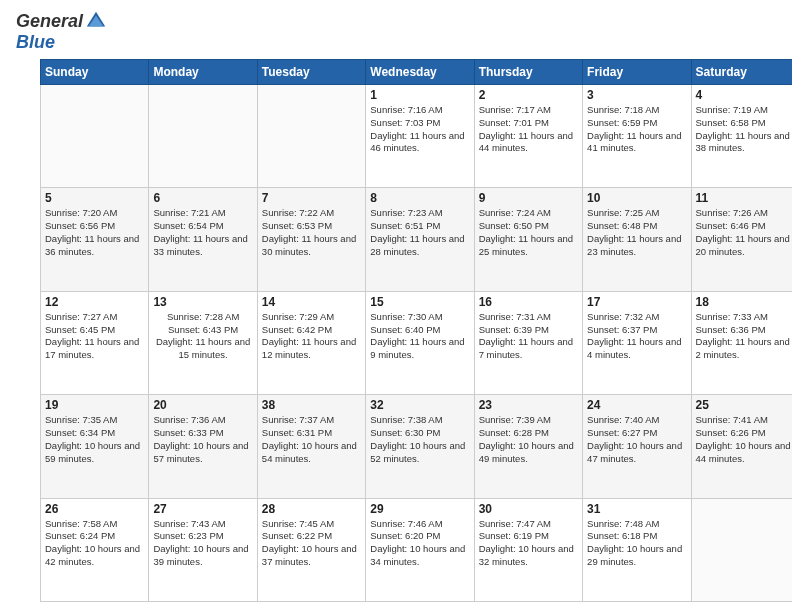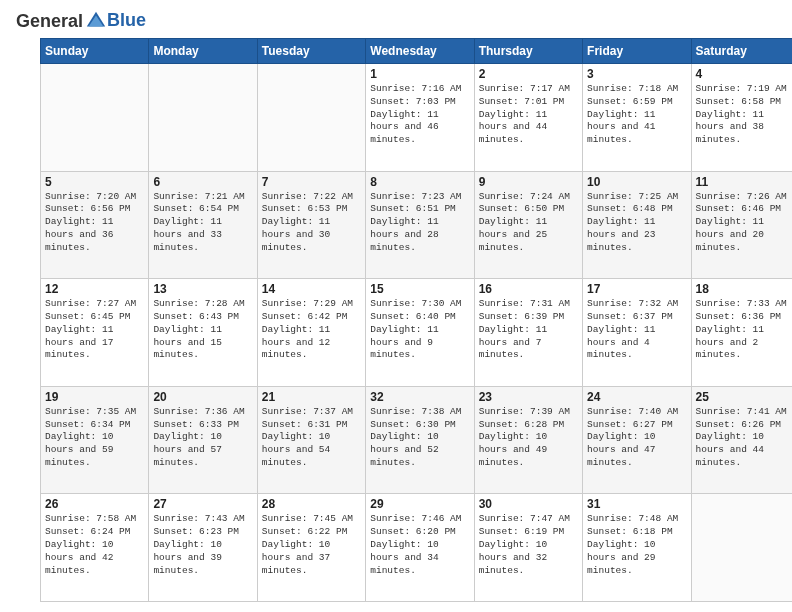--- a/index.html
+++ b/index.html
@@ -18,22 +18,23 @@
       flex-direction: column;
     }
     .header {
       display: flex;
       justify-content: space-between;
       align-items: flex-start;
       margin-bottom: 6px;
     }
     .logo {
       display: flex;
-      flex-direction: row;
+      flex-direction: column;
       align-items: flex-start;
+      font-style: italic;
     }
     .logo-text {
       display: flex;
       align-items: center;
     }
     .logo-general {
       font-size: 18px;
       font-weight: bold;
       color: #333;
     }
@@ -91,21 +92,20 @@
     .cell-day {
       font-size: 12px;
       font-weight: bold;
       margin-bottom: 2px;
       color: #222;
     }
     .cell-info {
       font-size: 9.5px;
       line-height: 1.35;
       color: #333;
-      font-family: Liberation Mono, monospace;
     }
     td.empty {
       background: #fafafa;
     }
     .row-alt td {
       background: #ebebeb;
     }
   </style>
 </head>
 <body>
@@ -213,21 +213,21 @@
         </tr>
         <tr>
           <td>
             <div class="cell-day">12</div>
             <div class="cell-info" style="white-space: pre-line;">Sunrise: 7:27 AM
 Sunset: 6:45 PM
 Daylight: 11 hours and 17 minutes.</div>
           </td>
           <td>
             <div class="cell-day">13</div>
-            <div class="cell-info" style="white-space: pre-line;">Sunrise: 7:28 AM
+            <div class="cell-info" style="white-space: pre-line; text-align: center;">Sunrise: 7:28 AM
 Sunset: 6:43 PM
 Daylight: 11 hours and 15 minutes.</div>
           </td>
           <td>
             <div class="cell-day">14</div>
             <div class="cell-info" style="white-space: pre-line;">Sunrise: 7:29 AM
 Sunset: 6:42 PM
 Daylight: 11 hours and 12 minutes.</div>
           </td>
           <td>
@@ -262,21 +262,21 @@
 Sunset: 6:34 PM
 Daylight: 10 hours and 59 minutes.</div>
           </td>
           <td>
             <div class="cell-day">20</div>
             <div class="cell-info" style="white-space: pre-line;">Sunrise: 7:36 AM
 Sunset: 6:33 PM
 Daylight: 10 hours and 57 minutes.</div>
           </td>
           <td>
-            <div class="cell-day">21</div>
+            <div class="cell-day">38</div>
             <div class="cell-info" style="white-space: pre-line;">Sunrise: 7:37 AM
 Sunset: 6:31 PM
 Daylight: 10 hours and 54 minutes.</div>
           </td>
           <td>
             <div class="cell-day">32</div>
             <div class="cell-info" style="white-space: pre-line;">Sunrise: 7:38 AM
 Sunset: 6:30 PM
 Daylight: 10 hours and 52 minutes.</div>
           </td>

